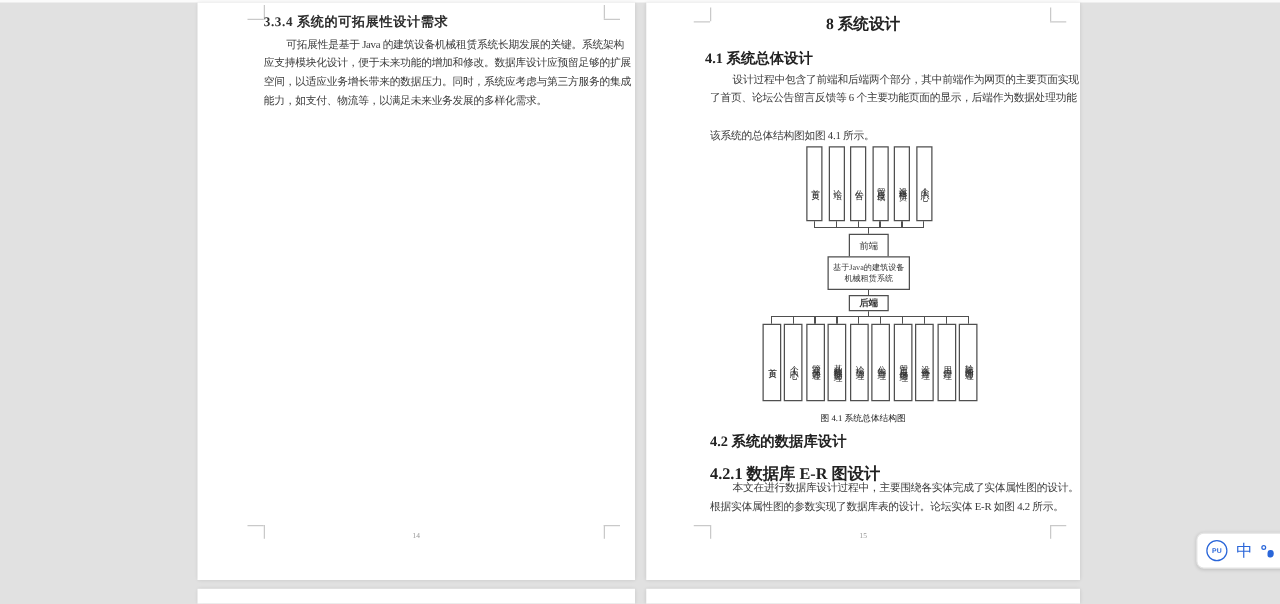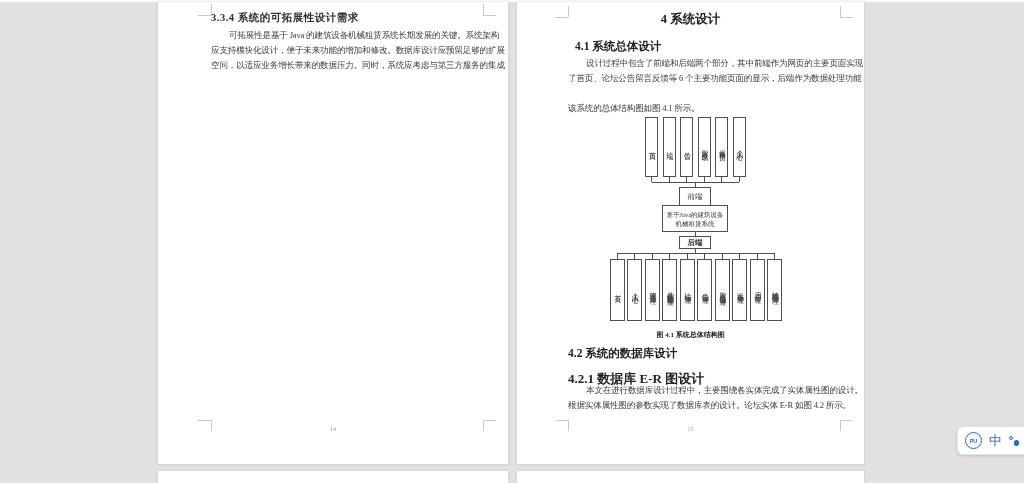--- a/index.html
+++ b/index.html
@@ -17,21 +17,21 @@
   
   .crop { position:absolute; }
   .crop .h { position:absolute; height:1px; width:13px; background:#c9c9c9; }
   .crop .v { position:absolute; width:1px; height:11px; background:#c9c9c9; }
 
   .doc-heading-3 { position:absolute; font-weight:bold; font-size:10.5px; color:#2e2e2e; letter-spacing:0.5px; white-space:nowrap; }
   .body-line { position:absolute; font-size:8.6px; color:#3a3a3a; white-space:nowrap; letter-spacing:-0.2px; }
   .chapter-title { position:absolute; font-weight:bold; font-size:12.5px; color:#222; text-align:center; width:100%; }
   .section-title { position:absolute; font-weight:bold; font-size:11.5px; color:#222; white-space:nowrap; }
   .subsection-title { position:absolute; font-weight:bold; font-size:13px; color:#222; white-space:nowrap; }
-  .fig-caption { position:absolute; font-weight:bold; font-size:7px; color:#222; text-align:center; width:100%; }
+  .fig-caption { position:absolute; font-weight:normal; font-size:7px; color:#222; text-align:center; width:100%; }
   .page-num { position:absolute; bottom:32px; width:100%; text-align:center; font-size:6px; color:#9a9a9a; }
 
   
   .figure { position:absolute; left:0; top:110px; width:347px; height:216px; }
   .figure svg { position:absolute; left:0; top:0; }
   .fig-box { position:absolute; border:1px solid #4f4f4f; background:#fff; display:flex; align-items:center; justify-content:center; color:#333; text-align:center; }
   .fig-box .vtxt { writing-mode:vertical-rl; text-orientation:upright; font-size:7px; line-height:1; letter-spacing:1.5px; }
   .fig-box.hbox { font-size:7.5px; white-space:nowrap; }
   .fig-box.java { font-size:6.5px; line-height:9px; white-space:normal; padding:2px 1px; }
 
@@ -65,20 +65,21 @@
     </div>
     <div class="crop" style="left:325px; top:418px;">
       <div class="h" style="left:0; top:0;"></div>
         <div class="v" style="left:0; top:0;"></div>
     </div>
 
     <div class="doc-heading-3" style="left:53px; top:9px;">3.3.4 系统的可拓展性设计需求</div>
     <div class="body-line" style="left:71px; top:28px;">可拓展性是基于 Java 的建筑设备机械租赁系统长期发展的关键。系统架构</div>
     <div class="body-line" style="left:53px; top:43px;">应支持模块化设计，便于未来功能的增加和修改。数据库设计应预留足够的扩展</div>
     <div class="body-line" style="left:53px; top:58px;">空间，以适应业务增长带来的数据压力。同时，系统应考虑与第三方服务的集成</div>
+    <div class="body-line" style="left:53px; top:73px;">能力，如支付、物流等，以满足未来业务发展的多样化需求。</div>
 
     <div class="page-num">14</div>
   </div>
 
   <div class="page page-right">
 
     <div class="crop" style="left:38px; top:4px;">
       <div class="v" style="left:13px; top:0;"></div>
         <div class="h" style="left:0; top:11px;"></div>
     </div>
@@ -88,22 +89,22 @@
     </div>
     <div class="crop" style="left:38px; top:418px;">
       <div class="h" style="left:0; top:0;"></div>
         <div class="v" style="left:13px; top:0;"></div>
     </div>
     <div class="crop" style="left:323px; top:418px;">
       <div class="h" style="left:0; top:0;"></div>
         <div class="v" style="left:0; top:0;"></div>
     </div>
 
-    <div class="chapter-title" style="top:9px;">4 系统设计</div>
-    <div class="section-title" style="left:58px; top:37px;">4.1 系统总体设计</div>
+    <div class="chapter-title" style="top:9px;">8 系统设计</div>
+    <div class="section-title" style="left:47px; top:37px;">4.1 系统总体设计</div>
 
     <div class="body-line" style="left:69px; top:56px;">设计过程中包含了前端和后端两个部分，其中前端作为网页的主要页面实现</div>
     <div class="body-line" style="left:51px; top:71px;">了首页、论坛公告留言反馈等 6 个主要功能页面的显示，后端作为数据处理功能</div>
     <div class="body-line" style="left:51px; top:101px;">该系统的总体结构图如图 4.1 所示。</div>
 
     <div class="figure" id="figure">
         <svg width="347" height="216" style="shape-rendering: crispedges;">
           <line x1="134.5" y1="65" x2="134.5" y2="70" stroke="#4f4f4f" stroke-width="1"></line>
           <line x1="152" y1="65" x2="152" y2="70" stroke="#4f4f4f" stroke-width="1"></line>
           <line x1="169.5" y1="65" x2="169.5" y2="70" stroke="#4f4f4f" stroke-width="1"></line>

